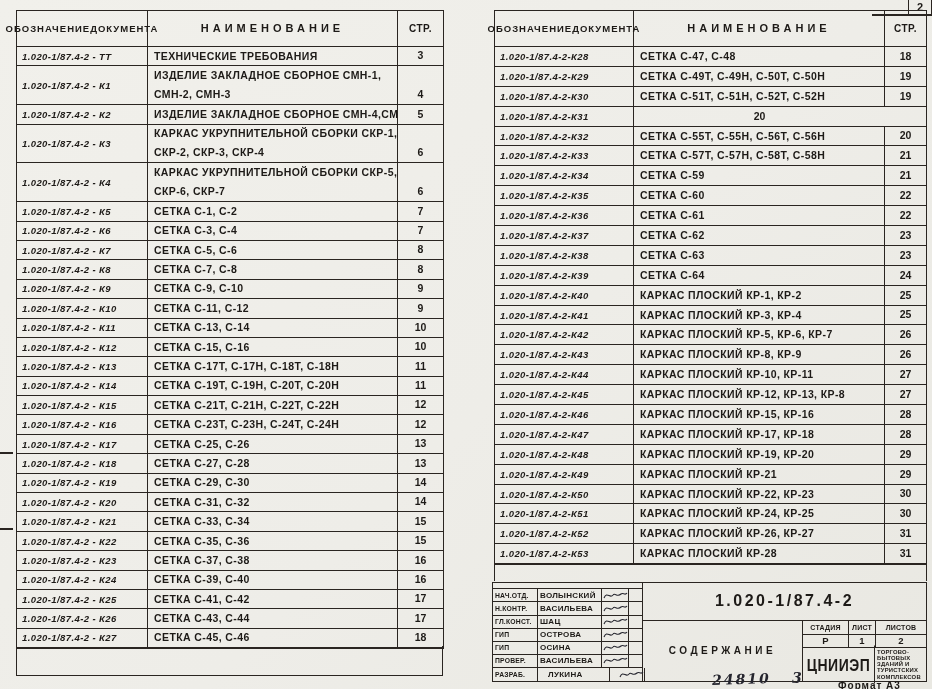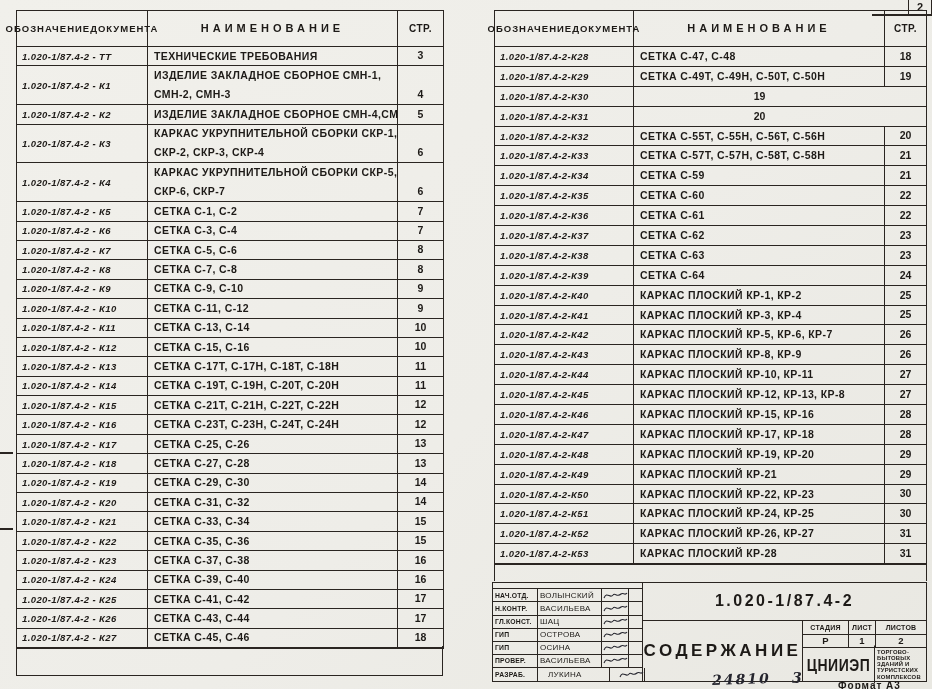--- a/index.html
+++ b/index.html
@@ -90,33 +90,33 @@
   }
   .sig-block{width:150px;box-sizing:border-box;border-right:1.8px solid #2a2521;display:flex;flex-direction:column;}
   .sig-filler{height:7px;border-bottom:1.2px solid #2a2521;}
   .sig-row{
     display:grid;grid-template-columns:45px 64px 27px 12px;
     height:13.1px;box-sizing:border-box;border-bottom:1.2px solid #2a2521;
     align-items:center;
   }
   .sig-row:last-child{border-bottom:none;gap:8px;}
   .sig-role{font-size:6.8px;font-weight:bold;padding-left:2px;letter-spacing:0.2px;border-right:1.1px solid #2a2521;height:100%;display:flex;align-items:center;box-sizing:border-box;overflow:hidden;}
-  .sig-name{font-size:8px;font-weight:normal;padding-left:2px;letter-spacing:0.3px;border-right:1.1px solid #2a2521;height:100%;display:flex;align-items:center;box-sizing:border-box;overflow:hidden;}
+  .sig-name{font-size:8px;font-weight:bold;padding-left:2px;letter-spacing:0.3px;border-right:1.1px solid #2a2521;height:100%;display:flex;align-items:center;box-sizing:border-box;overflow:hidden;}
   .sig-sign{height:100%;display:flex;align-items:center;justify-content:center;border-right:1.1px solid #2a2521;box-sizing:border-box;overflow:hidden;}
   .stamp-right{flex:1;display:flex;flex-direction:column;}
   .doc-num-cell{
     height:41px;box-sizing:border-box;border-bottom:1.8px solid #2a2521;
     display:flex;align-items:center;justify-content:center;
     font-size:16px;font-weight:bold;letter-spacing:2.5px;
   }
   .stamp-bottom{flex:1;display:flex;}
   .title-cell{
     width:160px;box-sizing:border-box;border-right:1.8px solid #2a2521;
     display:flex;align-items:center;justify-content:center;
-    font-size:17px;font-weight:bold;letter-spacing:3.5px;
+    font-size:10px;font-weight:bold;letter-spacing:3.5px;
   }
   .stage-block{flex:1;display:flex;flex-direction:column;}
   .stage-hdr,.stage-vals{display:grid;grid-template-columns:46px 27px 1fr;box-sizing:border-box;}
   .stage-hdr{height:14px;border-bottom:1.2px solid #2a2521;}
   .stage-vals{height:13px;border-bottom:1.6px solid #2a2521;}
   .stage-hdr div,.stage-vals div{
     display:flex;align-items:center;justify-content:center;
     border-right:1.2px solid #2a2521;box-sizing:border-box;
     font-weight:bold;overflow:hidden;
   }
@@ -392,20 +392,23 @@
         </div>
         <div class="trow">
           <div class="tcell c-desig cell-sep">1.020-1/87.4-2-К29</div>
           <div class="tcell c-name cell-sep">
             <span>СЕТКА С-49Т, С-49Н, С-50Т, С-50Н</span>
           </div>
           <div class="tcell c-page">19</div>
         </div>
         <div class="trow">
           <div class="tcell c-desig cell-sep">1.020-1/87.4-2-К30</div>
+          <div class="tcell c-name cell-sep">
+            <span>СЕТКА С-51Т, С-51Н, С-52Т, С-52Н</span>
+          </div>
           <div class="tcell c-page">19</div>
         </div>
         <div class="trow">
           <div class="tcell c-desig cell-sep">1.020-1/87.4-2-К31</div>
           <div class="tcell c-page">20</div>
         </div>
         <div class="trow">
           <div class="tcell c-desig cell-sep">1.020-1/87.4-2-К32</div>
           <div class="tcell c-name cell-sep">
             <span>СЕТКА С-55Т, С-55Н, С-56Т, С-56Н</span>

